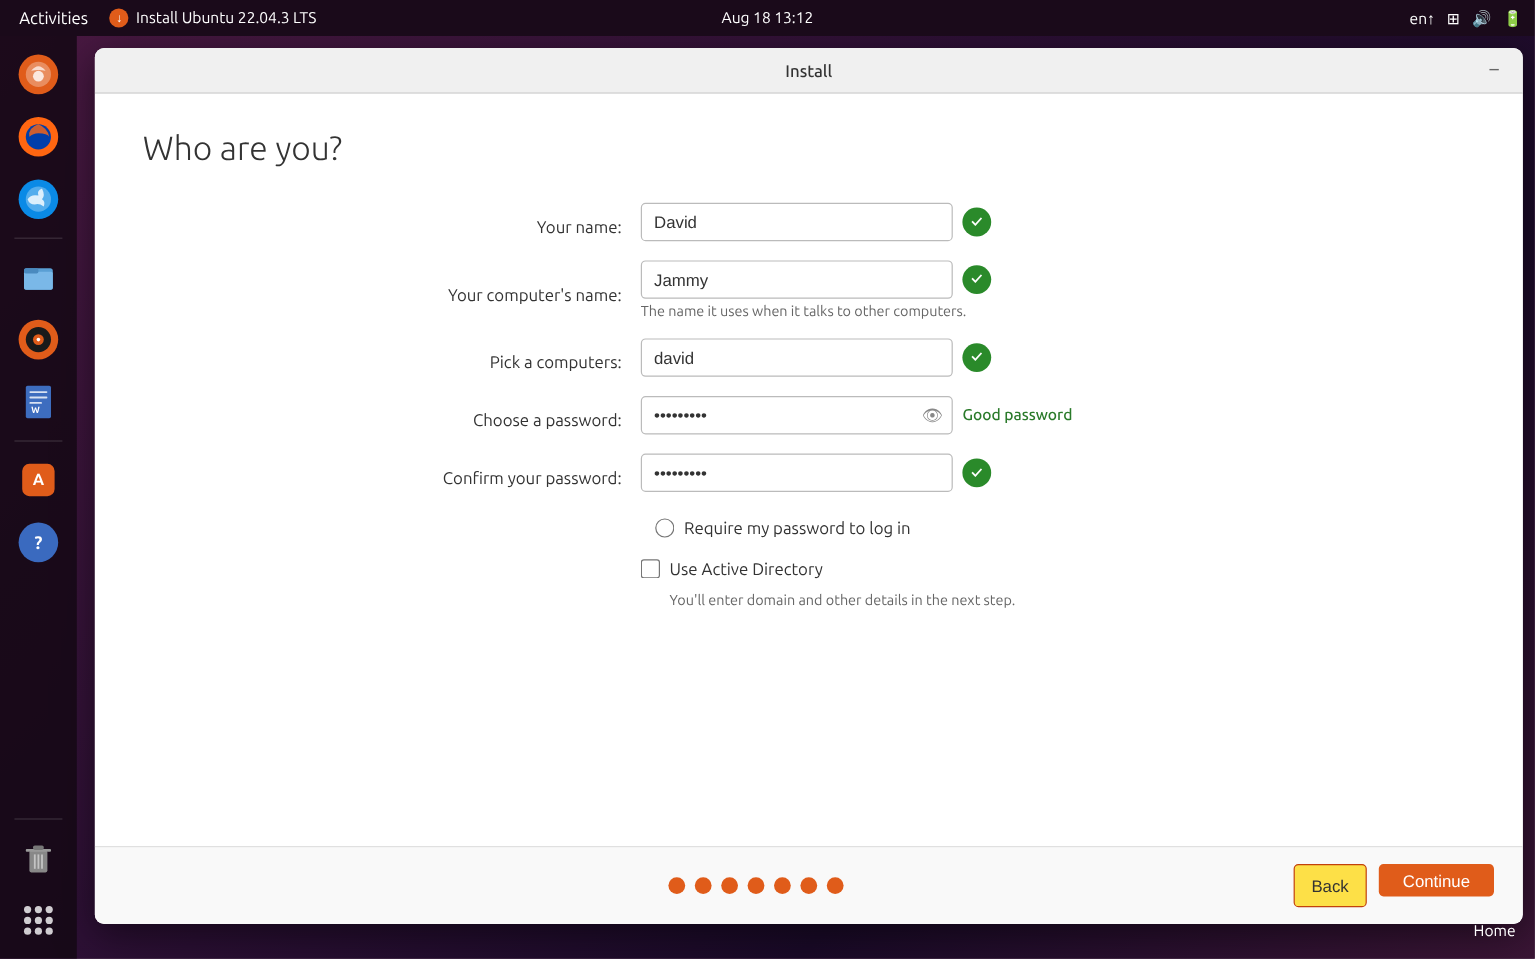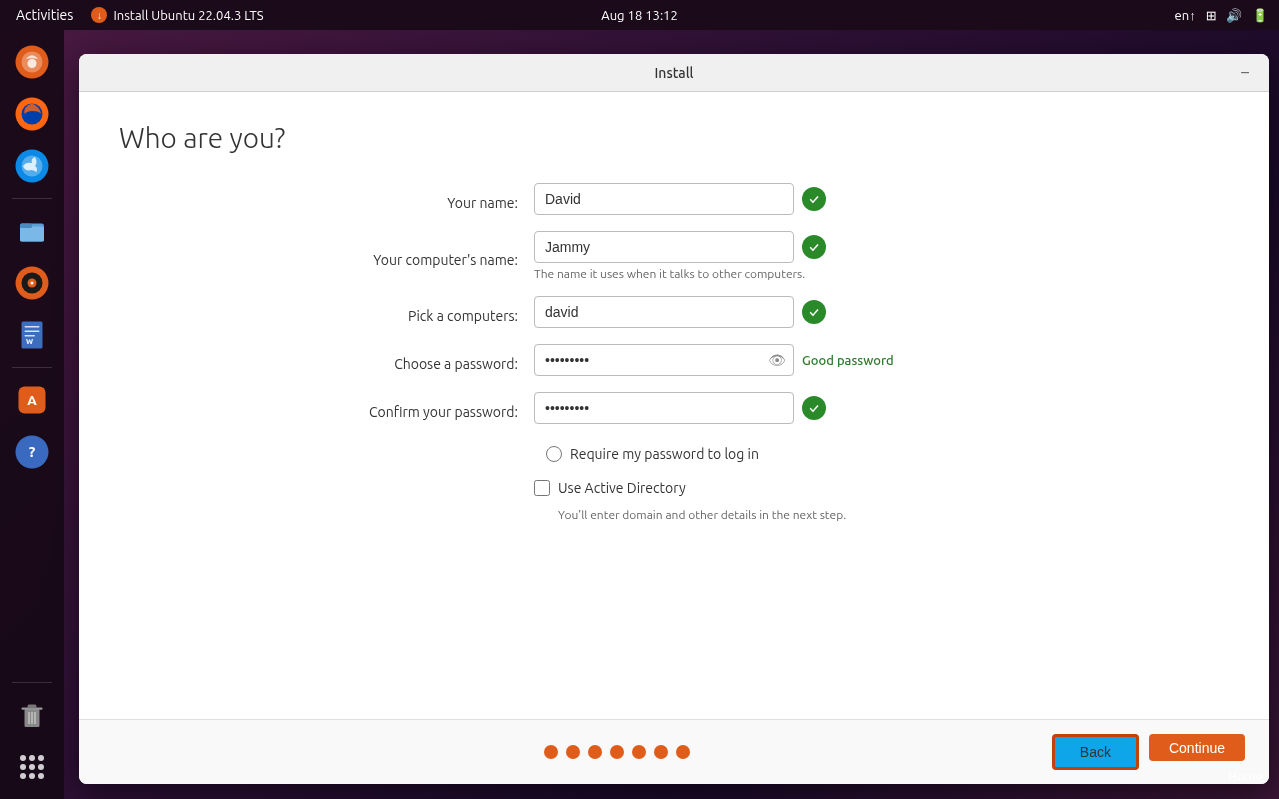--- a/index.html
+++ b/index.html
@@ -133,21 +133,21 @@
       display: flex;
       align-items: center;
       justify-content: center;
       cursor: pointer;
     }
 
     
     .install-window {
       position: absolute;
       left: 79px;
-      top: 24px;
+      top: 10px;
       width: 1190px;
       height: 730px;
       background: #fff;
       border-radius: 8px;
       overflow: hidden;
       box-shadow: 0 8px 32px rgba(0,0,0,0.5);
       display: flex;
       flex-direction: column;
     }
     .window-titlebar {
@@ -360,24 +360,24 @@
       height: 14px;
       border-radius: 50%;
       background: #e05c1a;
     }
     .nav-buttons {
       display: flex;
       gap: 10px;
     }
     .btn-back {
       height: 36px;
-      padding: 0 25px;
-      border: 3px solid #c2410c;
+      padding: 0 14px;
+      border: 1px solid #c2410c;
       border-radius: 4px;
-      background: #0ea5e9;
+      background: #fde047;
       font-size: 14px;
       color: #333;
       cursor: pointer;
     }
     .btn-continue {
       height: 27px;
       padding: 0 20px;
       border: none;
       border-radius: 4px;
       background: #e05c1a;

